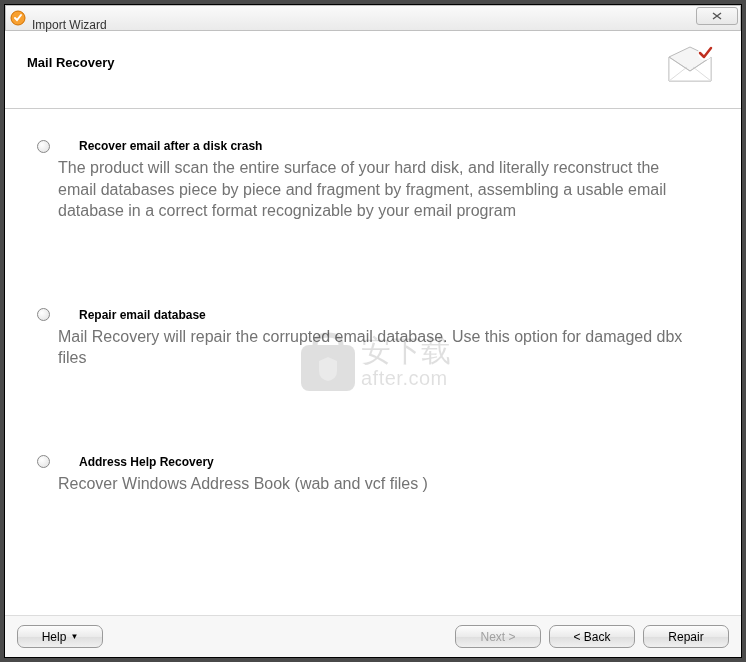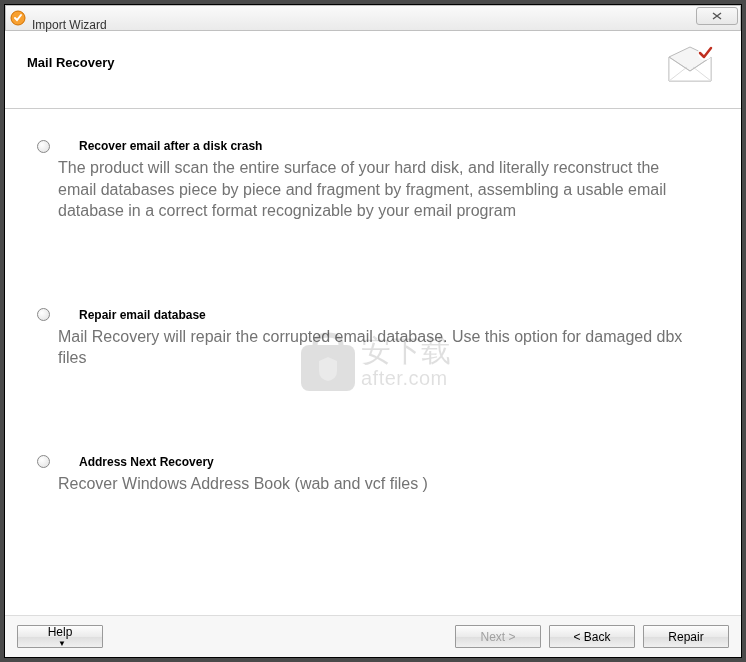--- a/index.html
+++ b/index.html
@@ -154,30 +154,29 @@
       display: flex;
       align-items: center;
       padding: 0 12px;
     }
     .spacer { flex: 1; }
     .btn {
       height: 23px;
       min-width: 86px;
       background: linear-gradient(to bottom, #fdfdfd 0%, #ebebeb 50%, #dedede 51%, #f0f0f0 100%);
       border: 1px solid #9a9a9a;
-      border-radius: 1px;
+      border-radius: 7px;
       font-size: 12px;
       color: #000;
       cursor: pointer;
       display: inline-flex;
       align-items: center;
       justify-content: center;
       padding: 0 10px;
       margin-left: 8px;
-      flex-direction: column;
     }
     .btn:first-child { margin-left: 0; }
     .btn.disabled {
       color: #a0a0a0;
       cursor: default;
     }
     .help-btn {
       min-width: 86px;
     }
     .dropdown-arrow {
@@ -245,21 +244,21 @@
         <div class="option-head">
           <div class="radio"></div>
           <span class="option-label">Repair email database</span>
         </div>
         <div class="option-desc">Mail Recovery will repair the corrupted email database. Use this option for damaged dbx files</div>
       </div>
 
       <div class="option-block">
         <div class="option-head">
           <div class="radio"></div>
-          <span class="option-label">Address Next Recovery</span>
+          <span class="option-label">Address Help Recovery</span>
         </div>
         <div class="option-desc">Recover Windows Address Book (wab and vcf files )</div>
       </div>
 
     </div>
 
     <div class="button-bar">
       <button class="btn help-btn">
         <span>Help</span>
         <span class="dropdown-arrow">▼</span>

